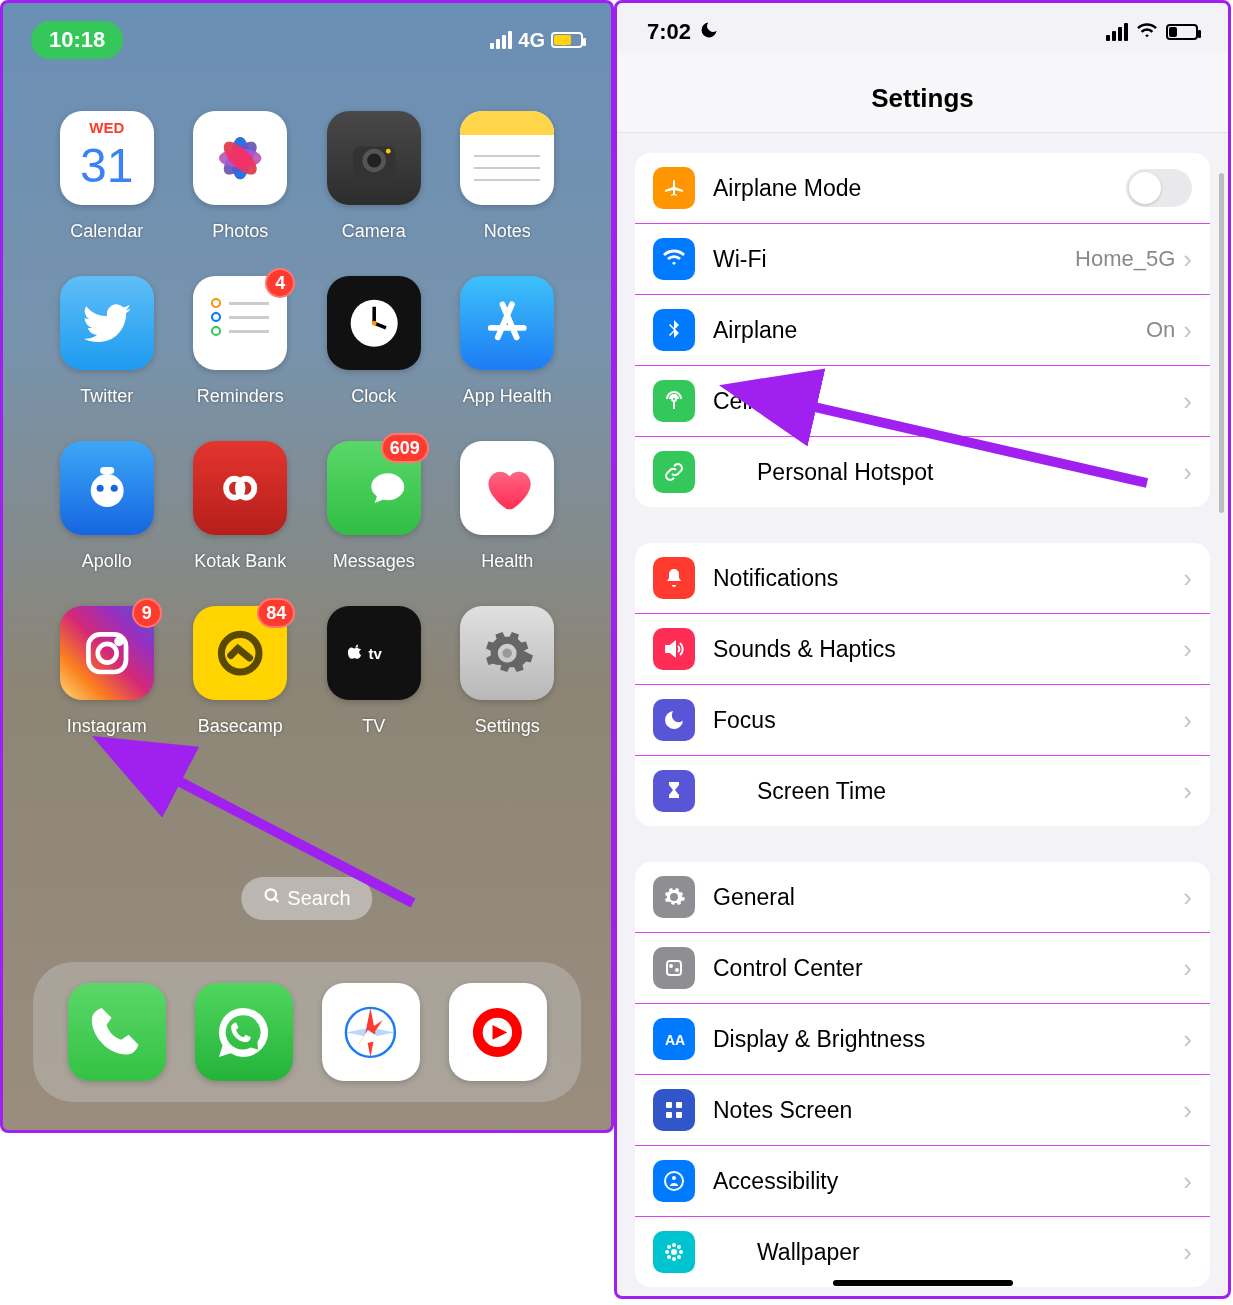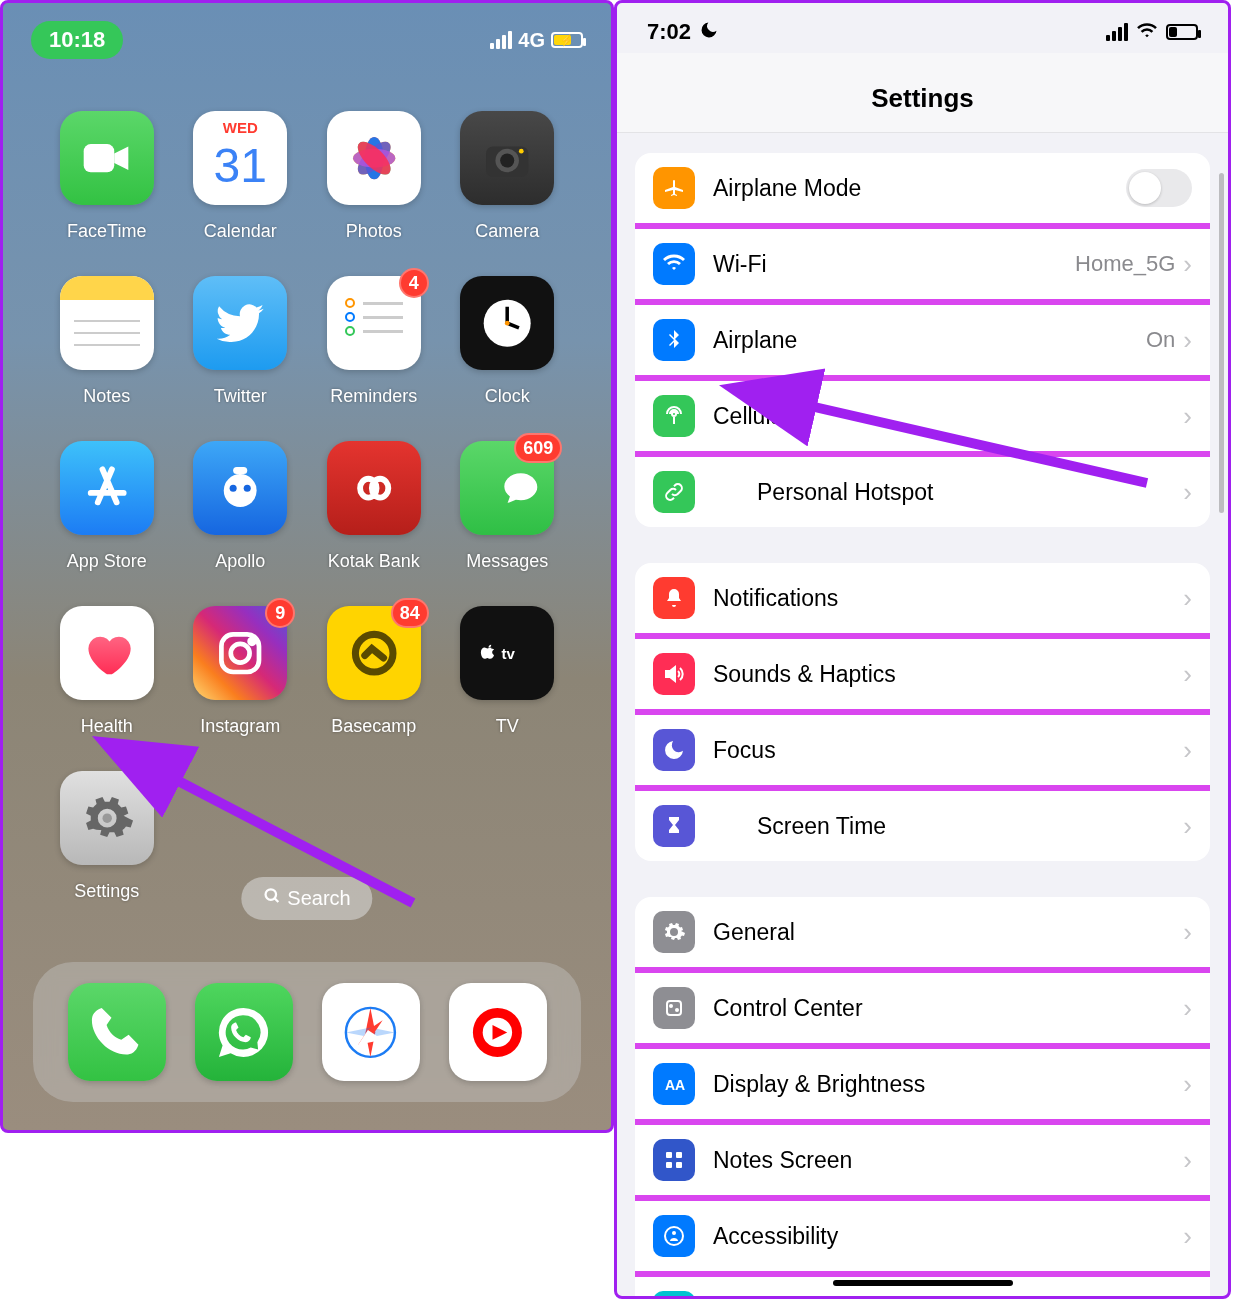--- a/index.html
+++ b/index.html
@@ -63,21 +63,21 @@
   .phone-right { width:617px; height:1299px; background:#f2f2f7; }
   .status-right-phone { display:flex; justify-content:space-between; align-items:center; padding:16px 30px 8px; font-size:22px; font-weight:600; color:#000;}
   .status-right-phone .left{display:flex;align-items:center;gap:8px;}
   .status-right-phone .moon{font-size:20px;}
   .status-icons{display:flex;align-items:center;gap:8px;}
   .bars-b span{background:#000;}
   .batt-b{border-color:#000;} .batt-b:after{background:#000;} .batt-b .batt-fill{width:30%;background:#000;}
   .nav-title { text-align:center; font-size:26px; font-weight:700; padding: 30px 0 18px; background:#f7f7f9; border-bottom:1px solid #e3e3e6;}
   .group { margin:36px 18px 0; background:#fff; border-radius:16px; overflow:hidden; }
   .group:first-of-type{margin-top:20px;}
-  .row { display:flex; align-items:center; padding:14px 18px; border-bottom:6px solid #d946ef; min-height:66px; position:relative;}
+  .row { display:flex; align-items:center; padding:14px 18px; border-bottom:1px solid #d946ef; min-height:66px; position:relative;}
   .row:last-child{border-bottom:none;gap:44px;}
   .row-icon { width:42px; height:42px; border-radius:10px; display:flex;align-items:center;justify-content:center; margin-right:18px; flex-shrink:0;}
   .row-icon svg{width:24px;height:24px;fill:#fff;}
   .row-label { font-size:23px; color:#000; flex:1; }
   .row-value { font-size:22px; color:#8a8a8e; margin-right:8px;}
   .chev { color:#c6c6c9; font-size:26px; font-weight:300;}
   .toggle { width:66px; height:38px; background:#e9e9eb; border-radius:19px; position:relative; }
   .toggle:after{content:'';position:absolute;left:3px;top:3px;width:32px;height:32px;background:#fff;border-radius:50%;box-shadow:0 1px 3px rgba(0,0,0,0.2);}
   .scroll-ind{position:absolute; right:4px; top:170px; width:5px; height:340px; background:#bcbcbf; border-radius:3px;}
   .home-ind{position:absolute;left:50%;bottom:10px;transform:translateX(-50%);width:180px;height:6px;background:#000;border-radius:3px;}
@@ -108,29 +108,20 @@
           </span>
         <span>4G</span>
         <span class="batt">
             <span class="batt-fill"></span>
             <span class="batt-bolt">⚡</span>
           </span>
       </span>
     </div>
 
     <div class="grid" id="app-grid">
-        <div class="app">
-          <div class="app-icon i-facetime">
-            <svg viewBox="0 0 24 24" fill="#fff">
-              <rect x="2" y="6" width="13" height="12" rx="3"></rect>
-              <path d="M15 10l6-3v10l-6-3z"></path>
-            </svg>
-          </div>
-          <span class="app-label">FaceTime</span>
-        </div>
         <div class="app">
           <div class="app-icon i-calendar">
             <span class="cday">WED</span>
             <span class="cdate">31</span>
           </div>
           <span class="app-label">Calendar</span>
         </div>
         <div class="app">
           <div class="app-icon i-photos">
             <svg viewBox="0 0 24 24">
@@ -207,21 +198,21 @@
             </svg>
           </div>
           <span class="app-label">Clock</span>
         </div>
         <div class="app">
           <div class="app-icon i-appstore">
             <svg viewBox="0 0 24 24" fill="none" stroke="#fff" stroke-width="2.5" stroke-linecap="round">
               <path d="M8 18L14 4M16 18L10 4M5 14h14"></path>
             </svg>
           </div>
-          <span class="app-label">App Store</span>
+          <span class="app-label">App Health</span>
         </div>
         <div class="app">
           <div class="app-icon i-apollo">
             <svg viewBox="0 0 24 24" fill="#fff">
               <circle cx="12" cy="13" r="7"></circle>
               <circle cx="9" cy="12" r="1.5" fill="#1666e0"></circle>
               <circle cx="15" cy="12" r="1.5" fill="#1666e0"></circle>
               <rect x="9" y="3" width="6" height="3" rx="1.5"></rect>
               <line x1="12" y1="6" x2="12" y2="7" stroke="#fff"></line>
             </svg>

